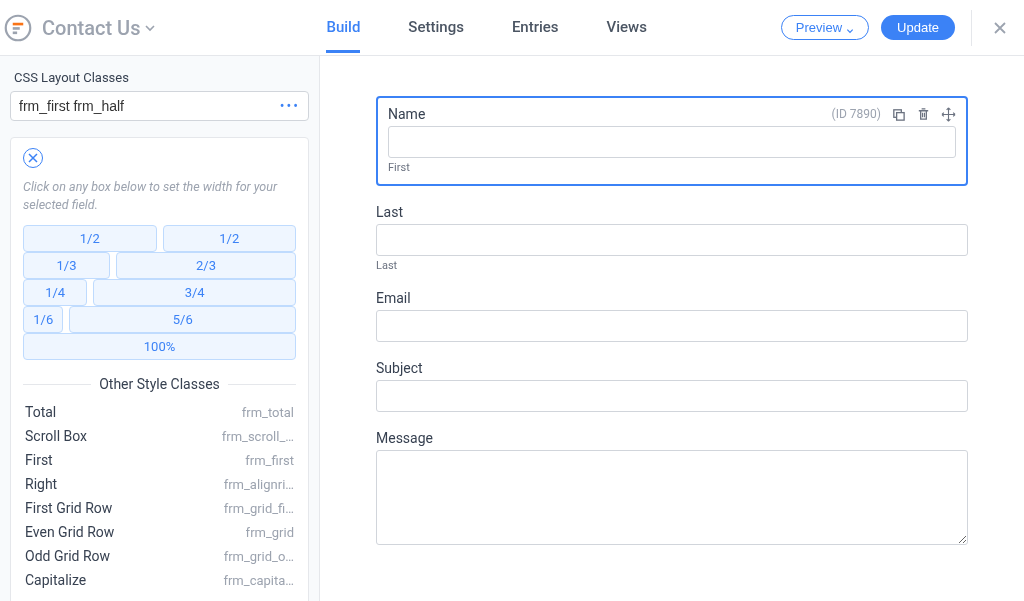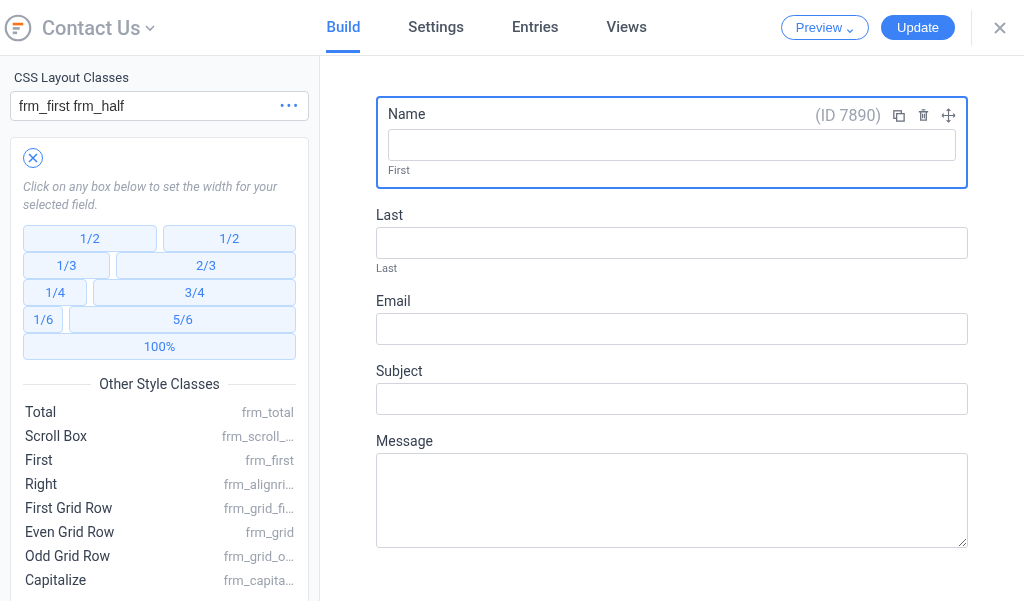--- a/index.html
+++ b/index.html
@@ -249,21 +249,21 @@
   }
   .field-label {
     font-size: 14px;
     color: #374151;
   }
   .field-meta {
     display: flex;
     align-items: center;
     gap: 10px;
     color: #9ca3af;
-    font-size: 16px;
+    font-size: 12px;
   }
   .field-icon {
     color: #6b7280;
     cursor: pointer;
   }
   .field-input {
     width: 100%;
     border: 1px solid #d1d5db;
     border-radius: 3px;
     padding: 7px 8px;

